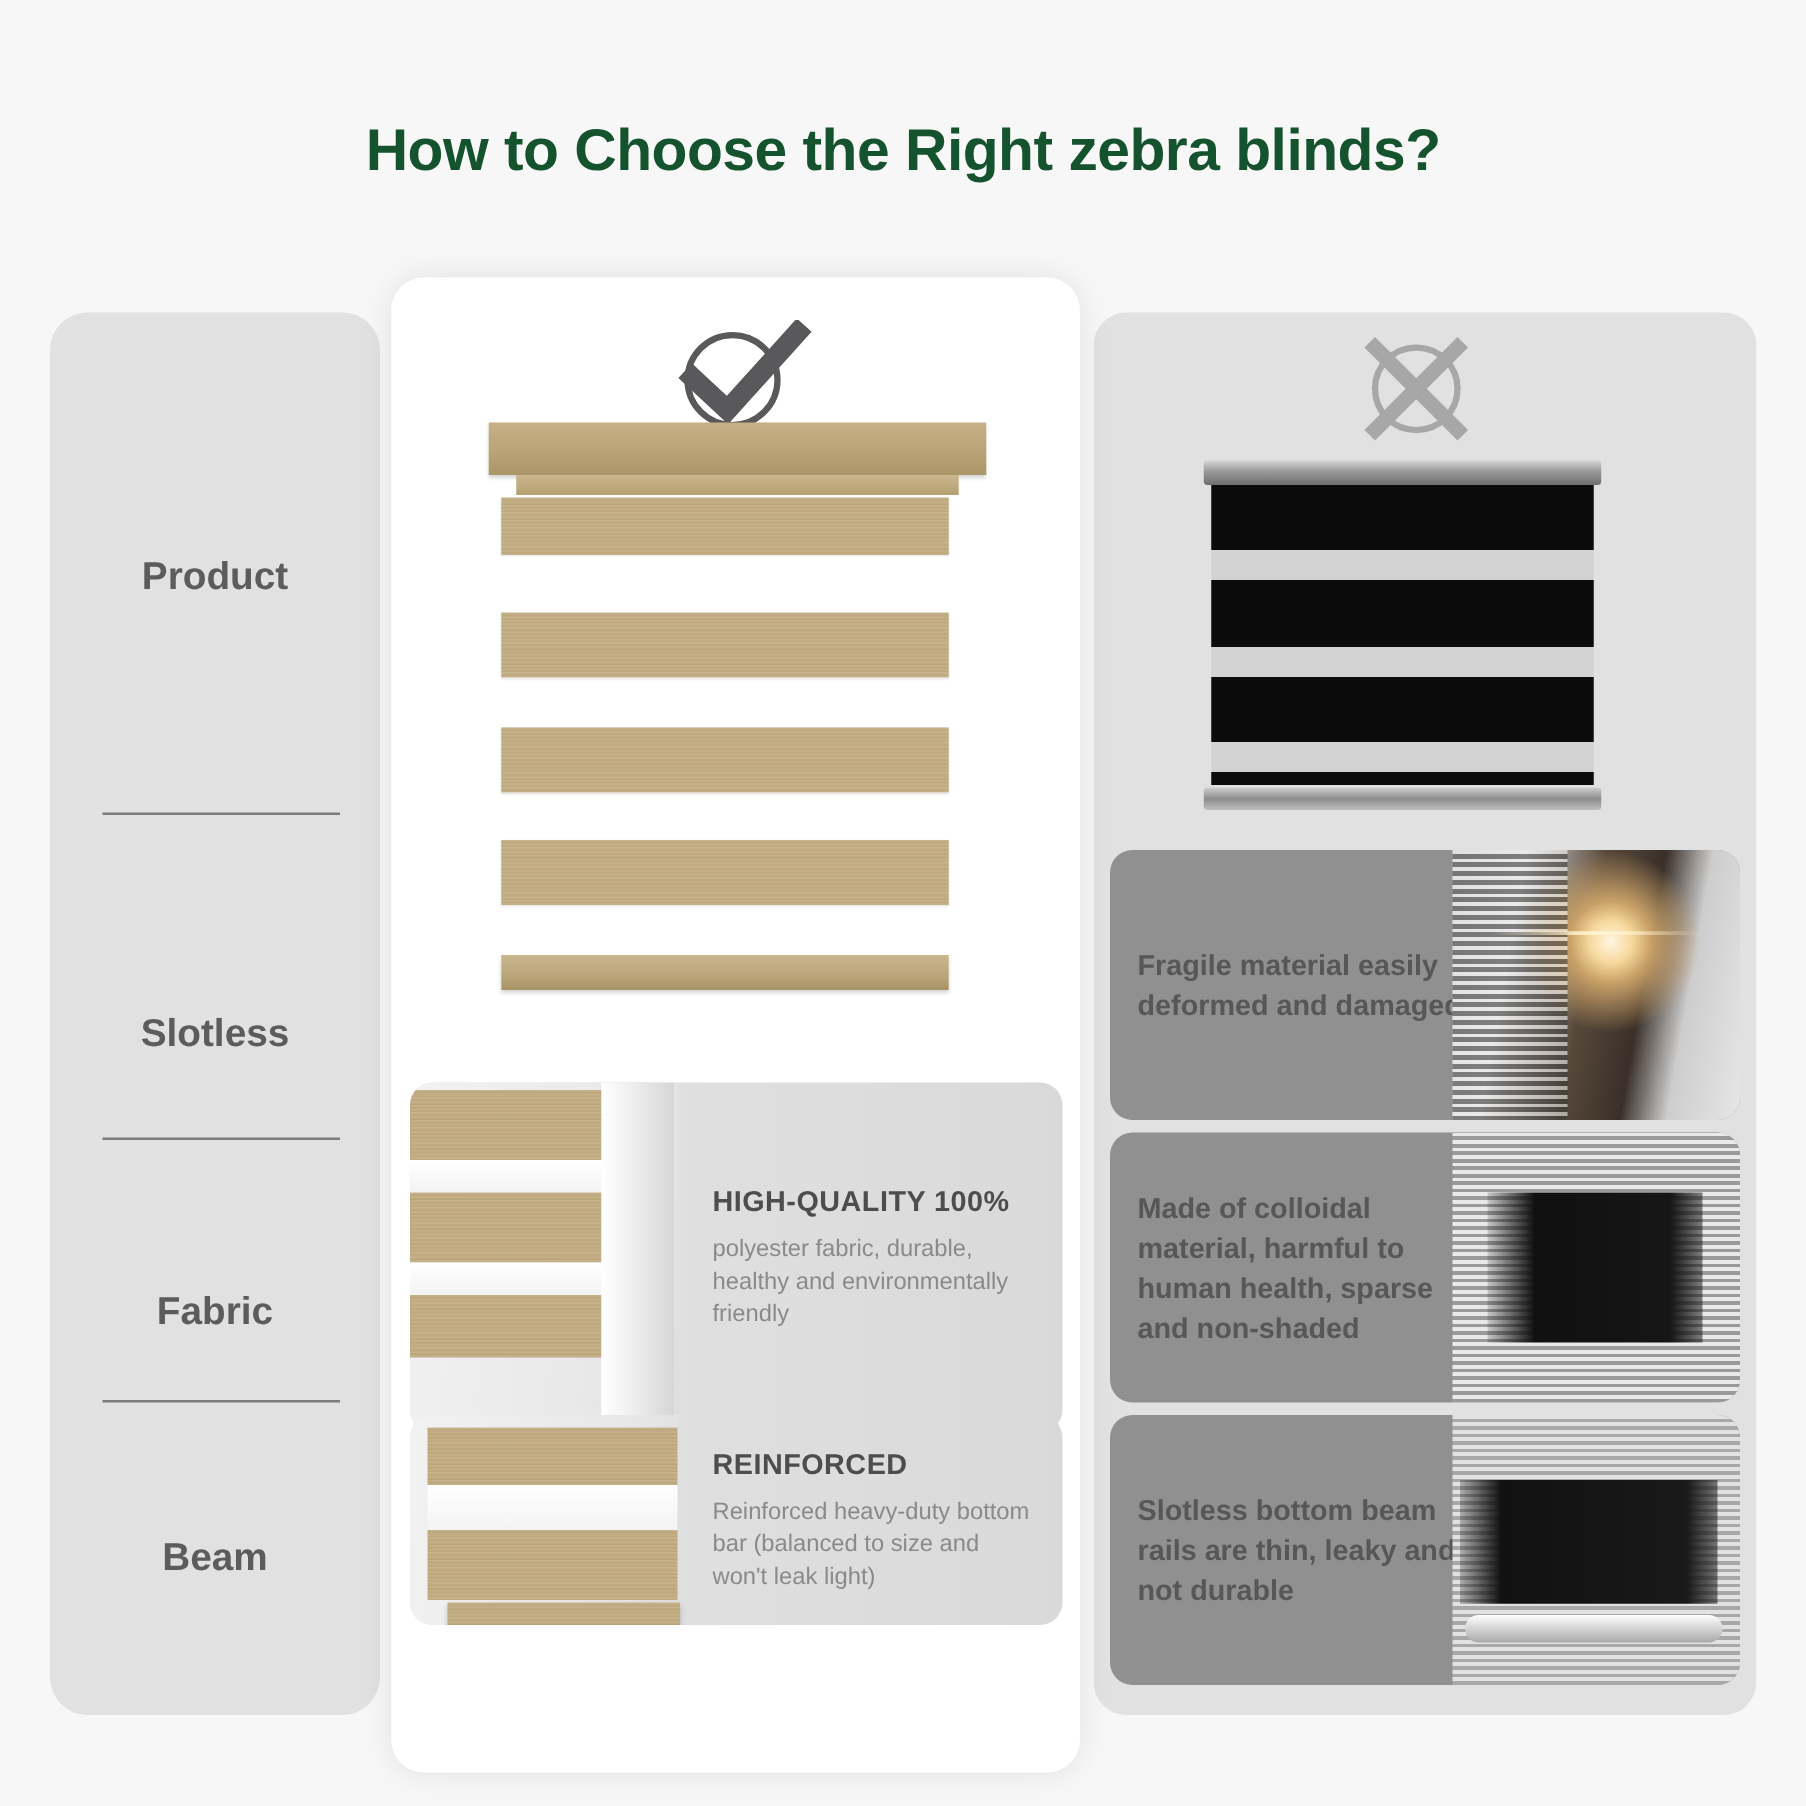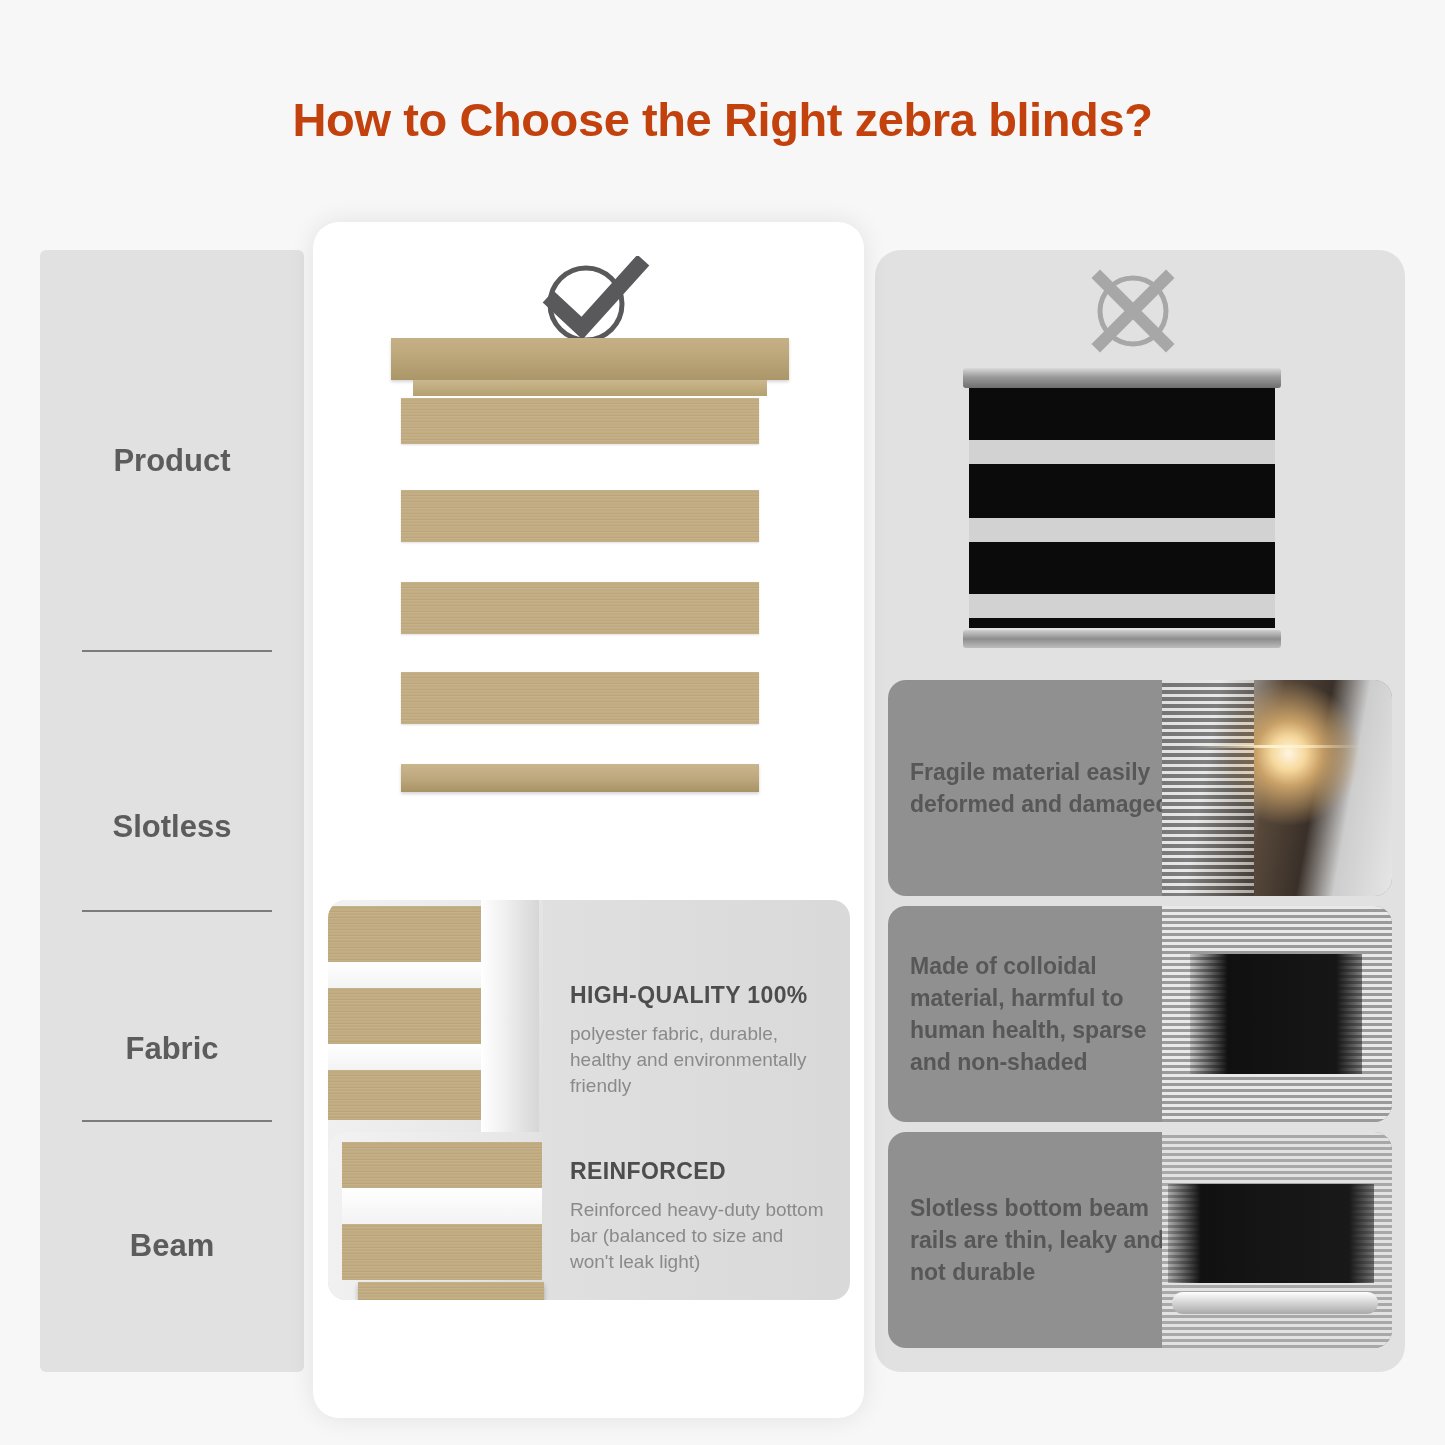--- a/index.html
+++ b/index.html
@@ -21,33 +21,33 @@
 
   
   .title {
     position: absolute;
     top: 92px;
     left: 0;
     width: 1445px;
     text-align: center;
     font-size: 47px;
     font-weight: bold;
-    color: #c2410c;
+    color: #14532d;
     letter-spacing: -0.4px;
   }
 
   
   .label-panel {
     position: absolute;
     left: 40px;
     top: 250px;
     width: 264px;
     height: 1122px;
     background: #e1e1e1;
-    border-radius: 6px;
+    border-radius: 30px;
   }
   .label-cell {
     position: absolute;
     left: 0;
     width: 264px;
     text-align: center;
     color: #5c5c5c;
     font-weight: bold;
     font-size: 31px;
     line-height: 42px;
@@ -167,21 +167,21 @@
   .feat-card {
     position: absolute;
     left: 328px;
     width: 522px;
     border-radius: 18px;
     background: linear-gradient(90deg,#e4e4e4 0%,#dedede 55%,#d9d9d9 100%);
     overflow: hidden;
     z-index: 6;
   }
   .feat-card.f0 { top: 680px;  height: 216px; }
-  .feat-card.f1 { top: 900px;  height: 280px; }
+  .feat-card.f1 { top: 866px;  height: 280px; }
   .feat-card.f2 { top: 1132px; height: 168px; }
 
   .feat-photo {
     position: absolute; left: 0; top: 0; width: 215px; height: 100%;
   }
   .feat-text {
     position: absolute; left: 242px; top: 0; right: 12px; height: 100%;
     display: flex; flex-direction: column; justify-content: center;
   }
   .feat-title {

